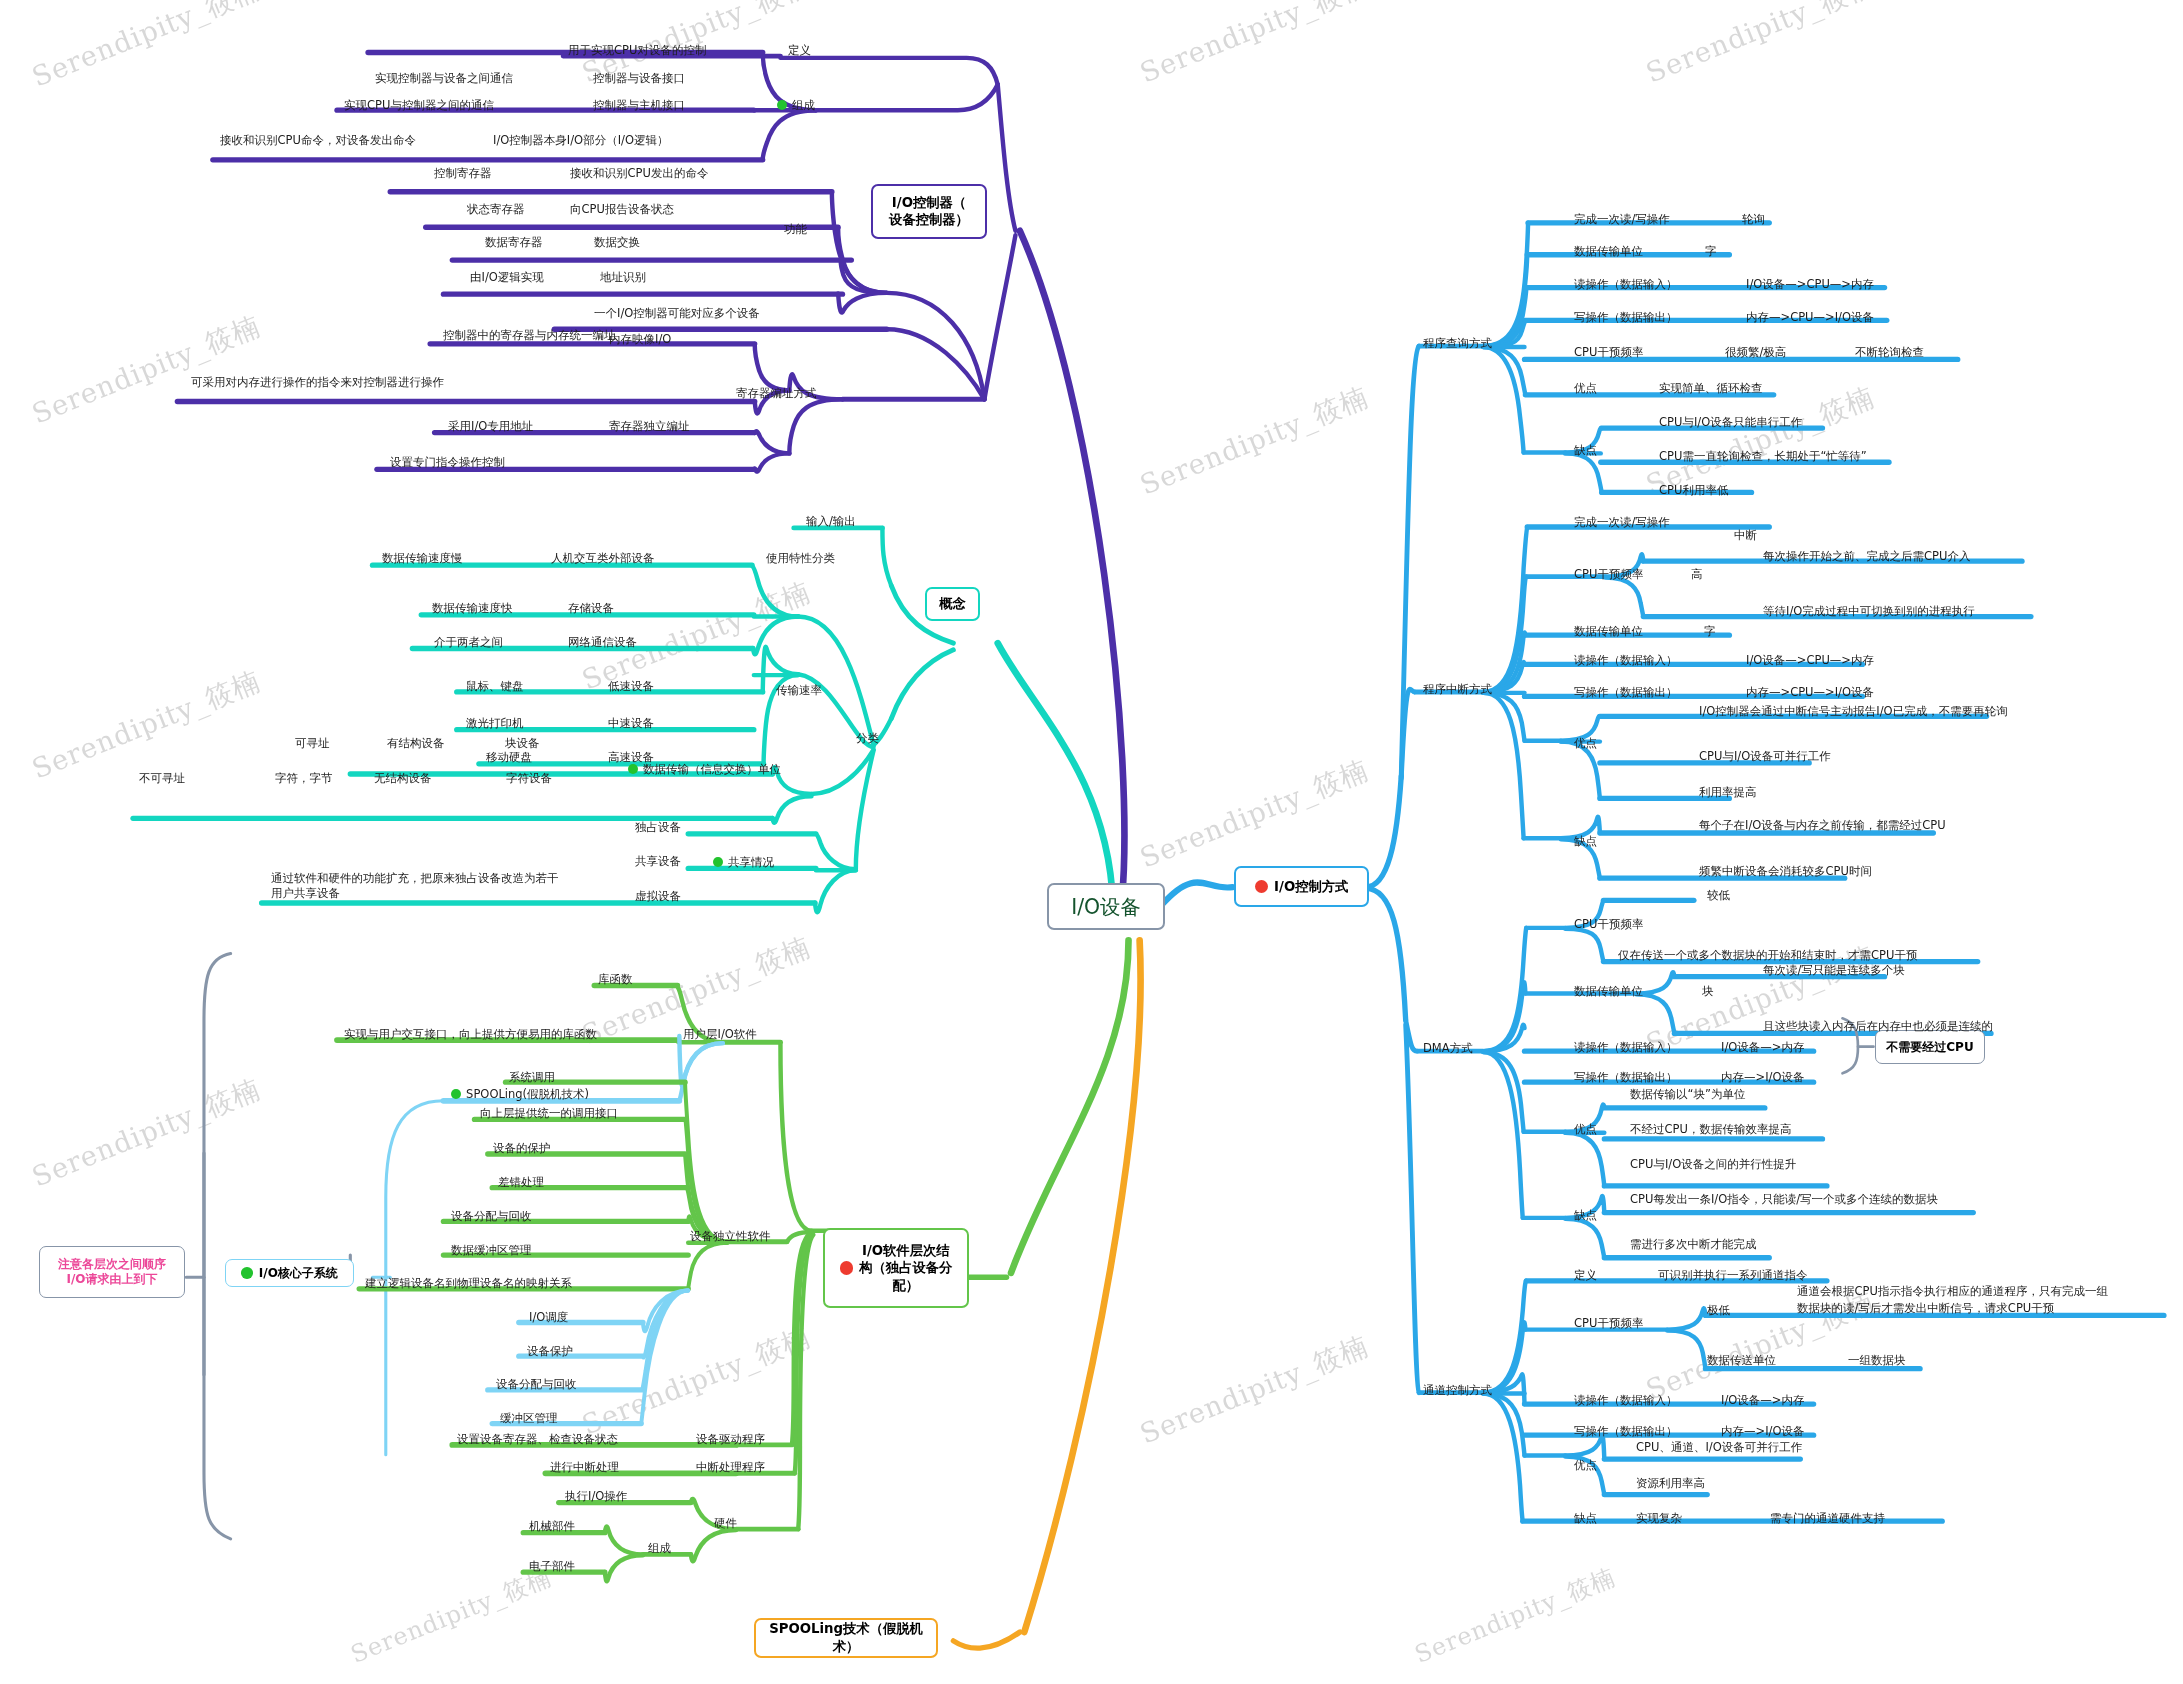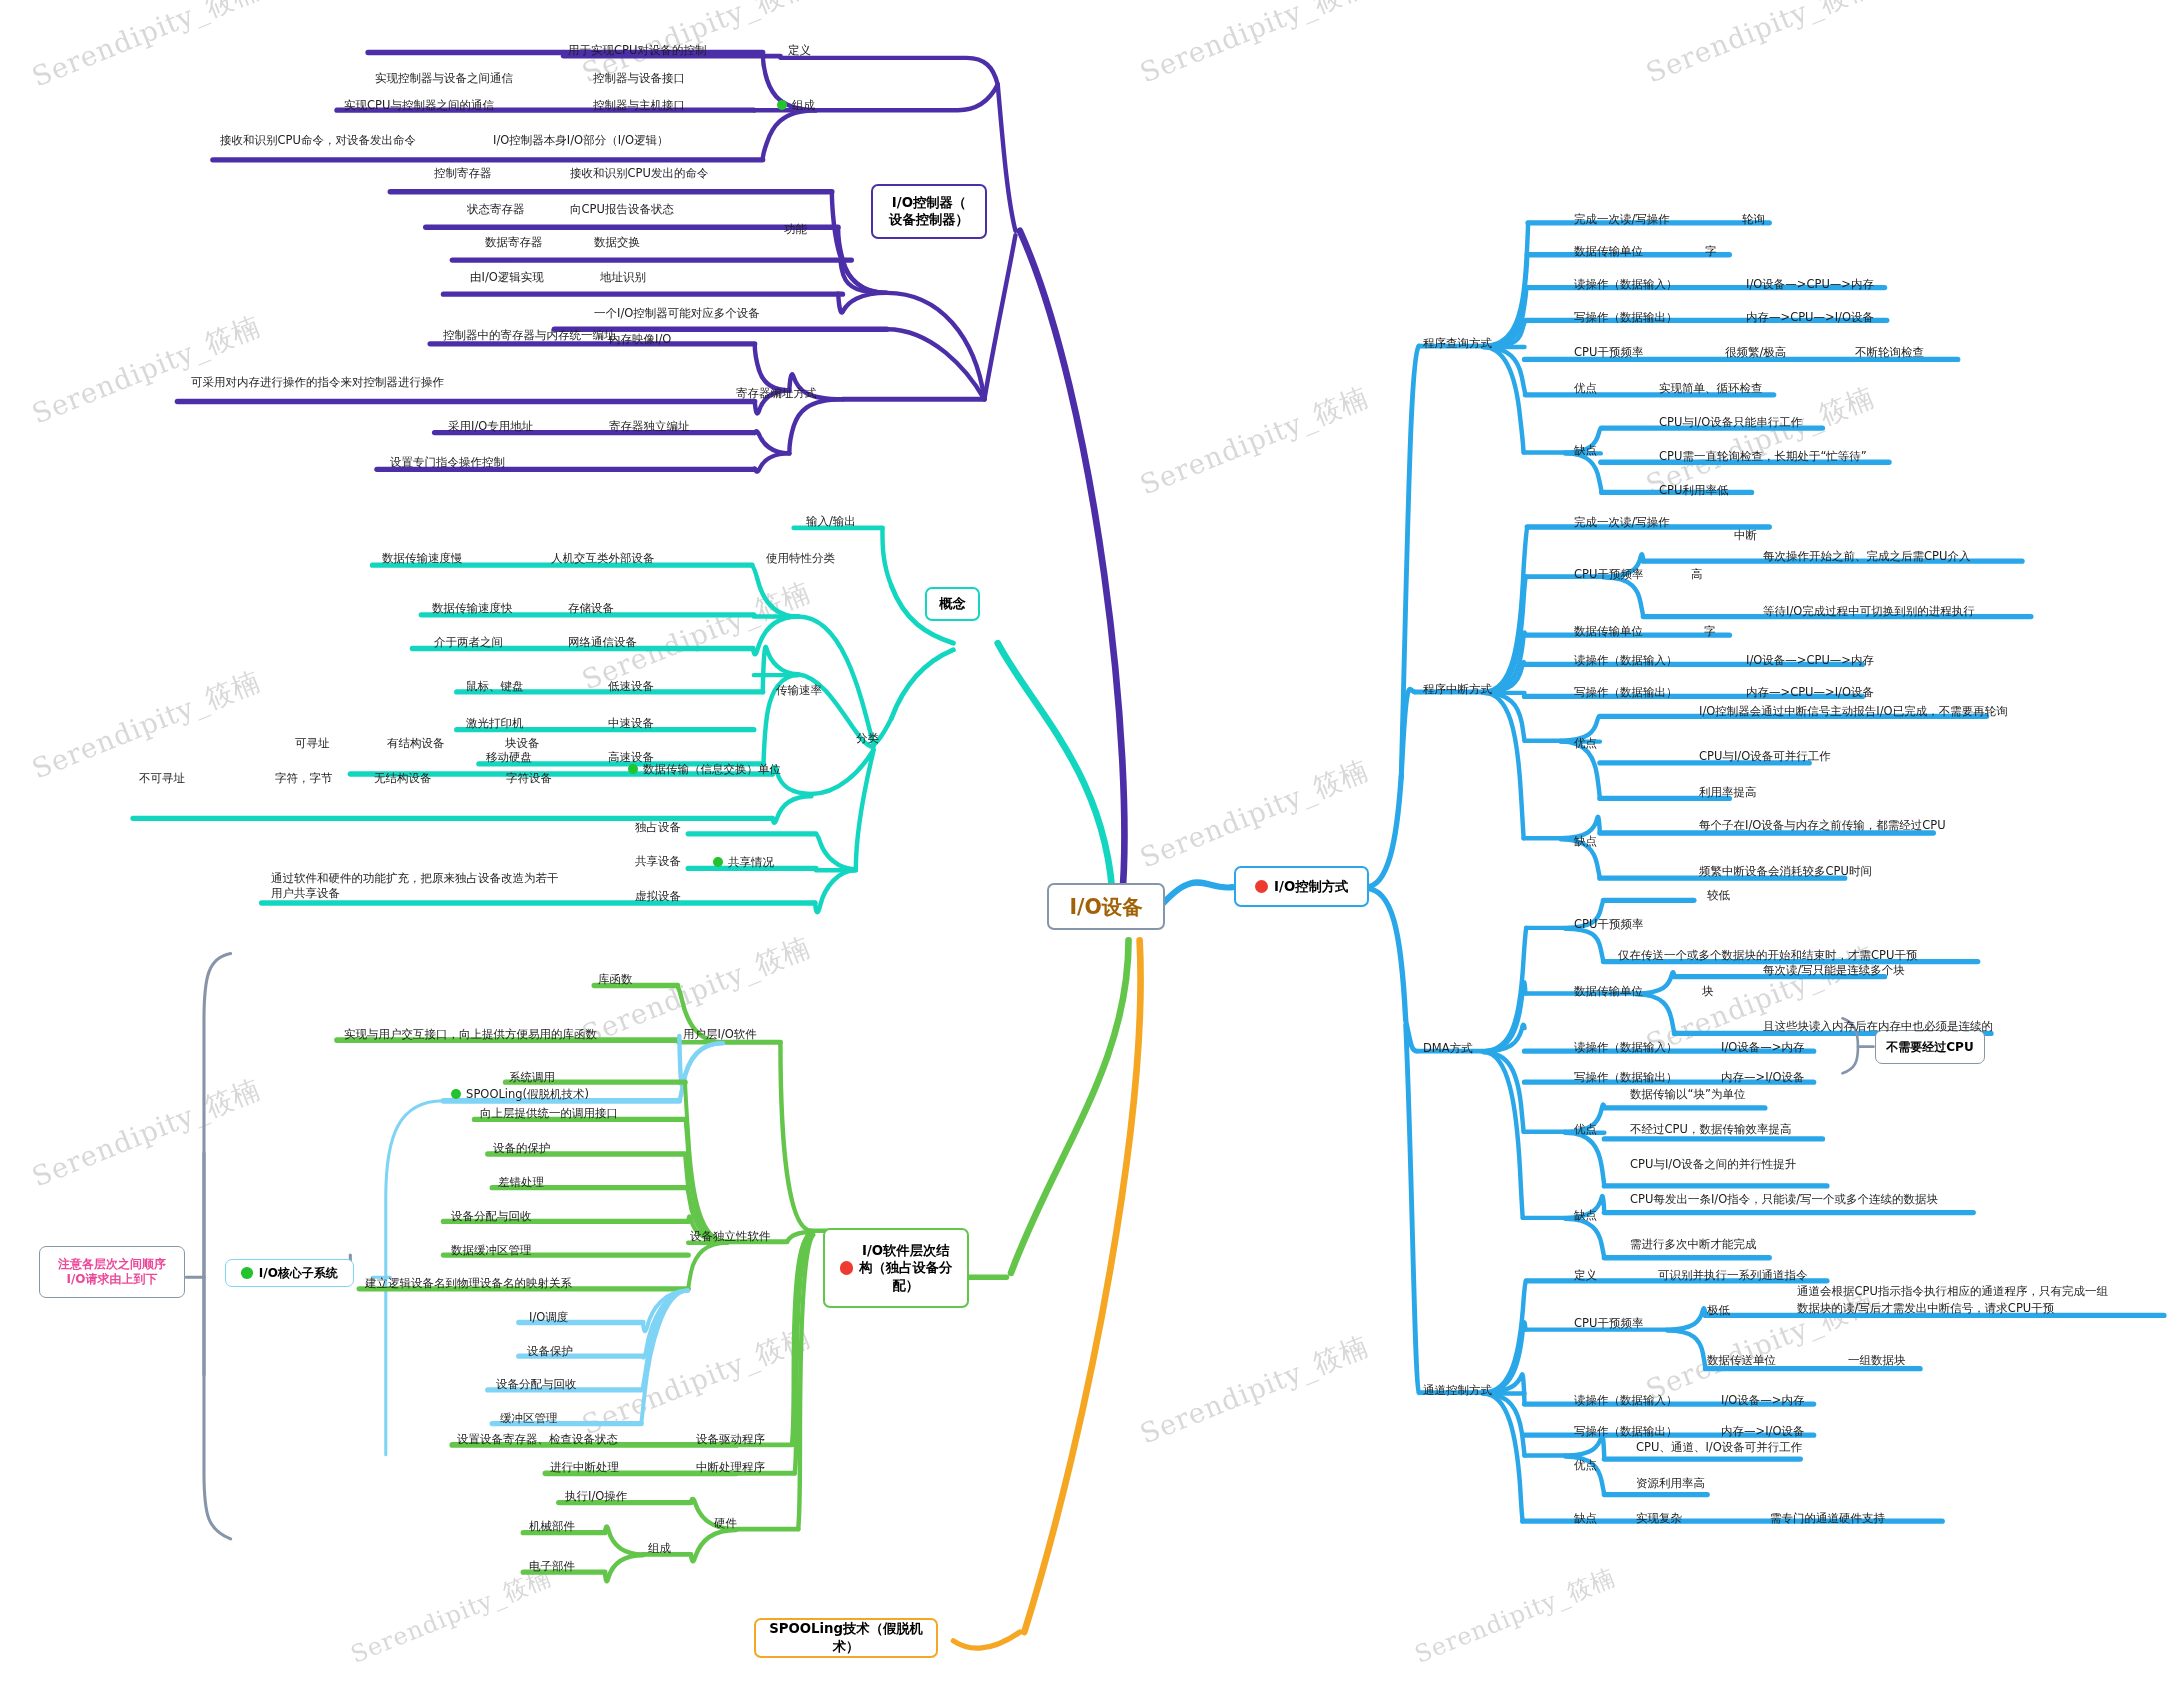--- a/index.html
+++ b/index.html
@@ -14,21 +14,21 @@
 
   
   .n{position:absolute;color:#1d1d1d;font-size:11.5px;line-height:1.32;white-space:pre;}
   .n.w{white-space:normal;}
 
   
   .box{position:absolute;display:flex;align-items:center;justify-content:center;
        background:#fff;border-radius:7px;box-sizing:border-box;text-align:center;}
   .box span{display:block;}
 
-  .root{border:2.2px solid #8795a8;color:#a16207;font-size:20.4px;font-weight:700;}
+  .root{border:2.2px solid #8795a8;color:#14532d;font-size:20.4px;font-weight:400;}
   .lvl1{border:2.2px solid;font-size:13.3px;font-weight:700;}
   .note{border:1.8px solid #8795a8;font-size:12px;font-weight:700;line-height:1.25;color:#ec4899;}
   .plain{border:1.8px solid #8795a8;font-size:12px;font-weight:700;}
 
   .dot{display:inline-block;width:11.5px;height:11.5px;border-radius:50%;margin-right:6.2px;
        vertical-align:middle;flex:0 0 auto;}
   .boxrow{display:flex;align-items:center;justify-content:center;gap:0;padding:0 8px;}
 
   .ico{display:inline-block;width:9.8px;height:9.8px;border-radius:50%;margin-right:5.3px;
        vertical-align:-0.9px;}

